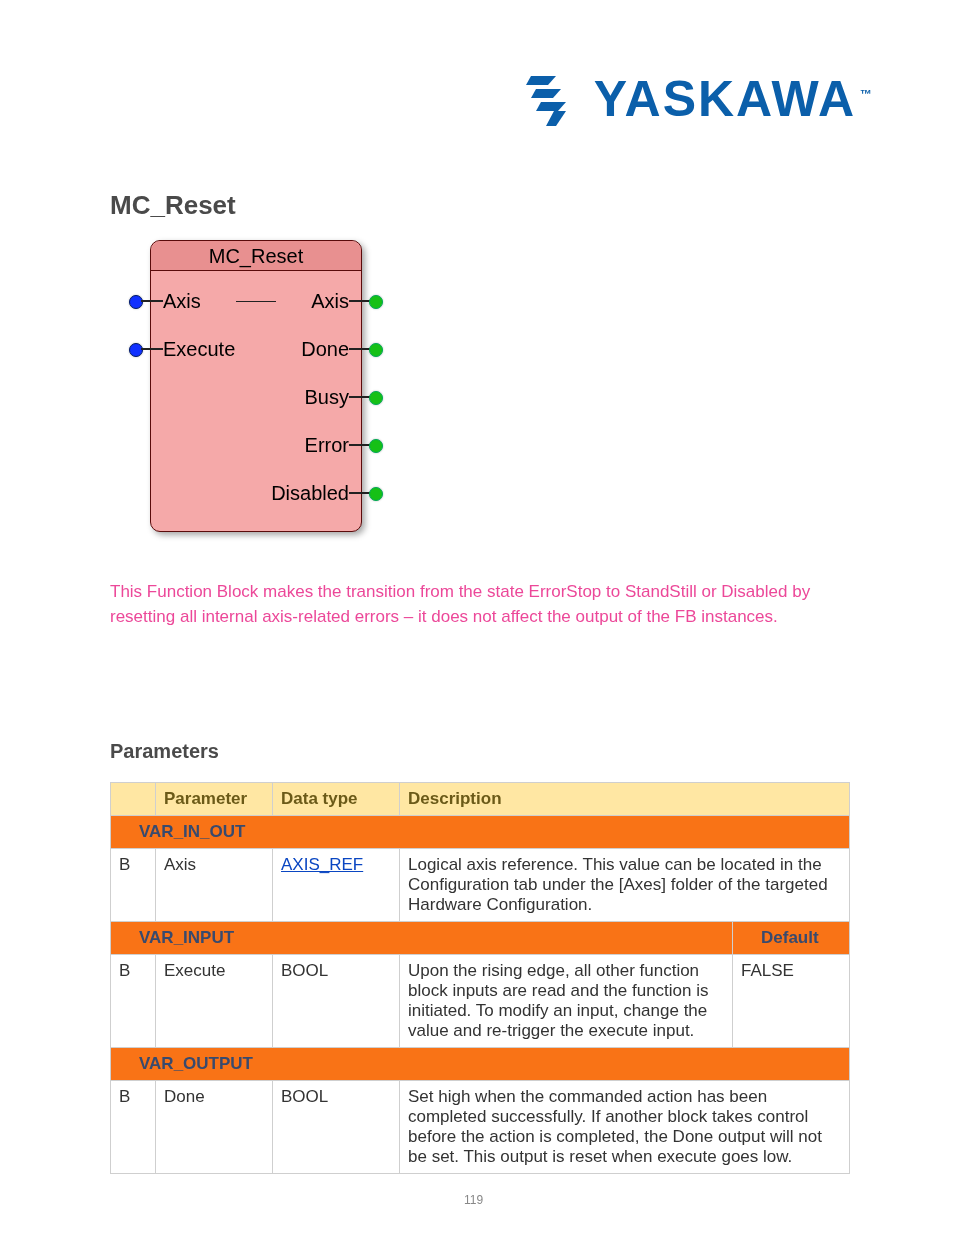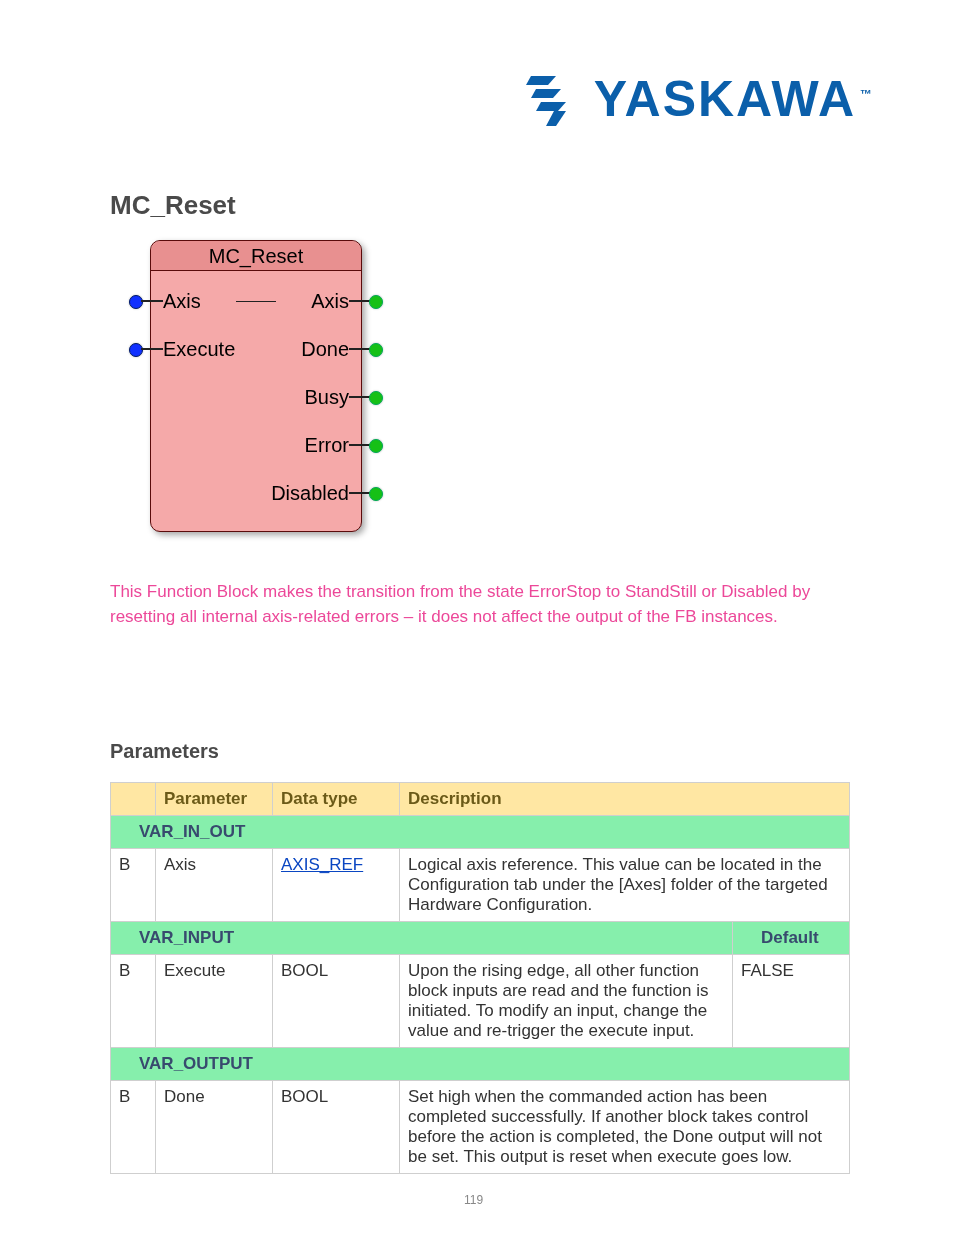--- a/index.html
+++ b/index.html
@@ -150,21 +150,21 @@
     vertical-align: top;
     text-align: left;
   }
   .params-table thead th {
     background: #ffe7a3;
     color: #6b5a18;
     font-weight: bold;
     height: 18px;
   }
   .section-row td {
-    background: #86efac;
+    background: #f97316;
     color: #384a6e;
     font-weight: bold;
     padding-left: 28px;
   }
   .col-idx { width: 28px; text-align: center; }
   .col-name { width: 100px; }
   .col-type { width: 110px; }
   .col-desc { }
   .col-default { width: 80px; text-align: center; }
   a.hlink { color: #0a46c2; text-decoration: underline; }

